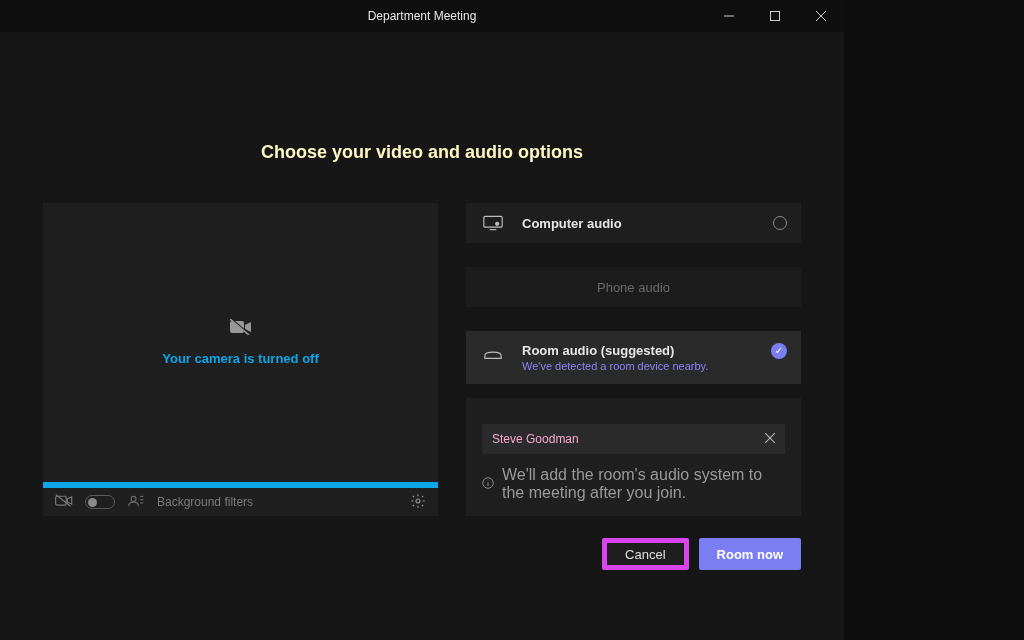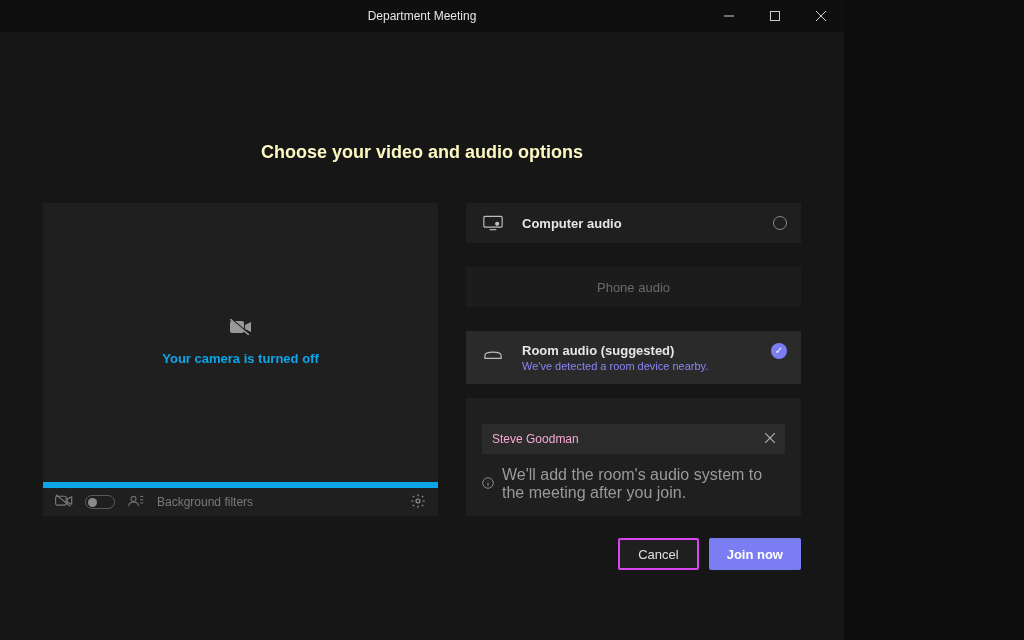--- a/index.html
+++ b/index.html
@@ -210,21 +210,21 @@
     padding: 0 18px;
     font-size: 13px;
     border-radius: 2px;
     display: flex;
     align-items: center;
     justify-content: center;
     cursor: pointer;
   }
   .btn-secondary {
     background: #1f1f1f;
-    border: 2px solid #d946ef;
+    border: 5px solid #d946ef;
     color: #e0e0e0;
   }
   .btn-primary {
     background: #7b7ef3;
     color: #fff;
     font-weight: 600;
   }
 </style>
 </head>
 <body>
@@ -354,17 +354,17 @@
             <span>We'll add the room's audio system to the meeting after you join.</span>
           </div>
         </div>
 
 
       </div>
     </div>
 
     <div class="actions-row">
       <div class="btn btn-secondary">Cancel</div>
-      <div class="btn btn-primary">Join now</div>
+      <div class="btn btn-primary">Room now</div>
     </div>
 
   </div>
 </div>
 
 </body></html>

